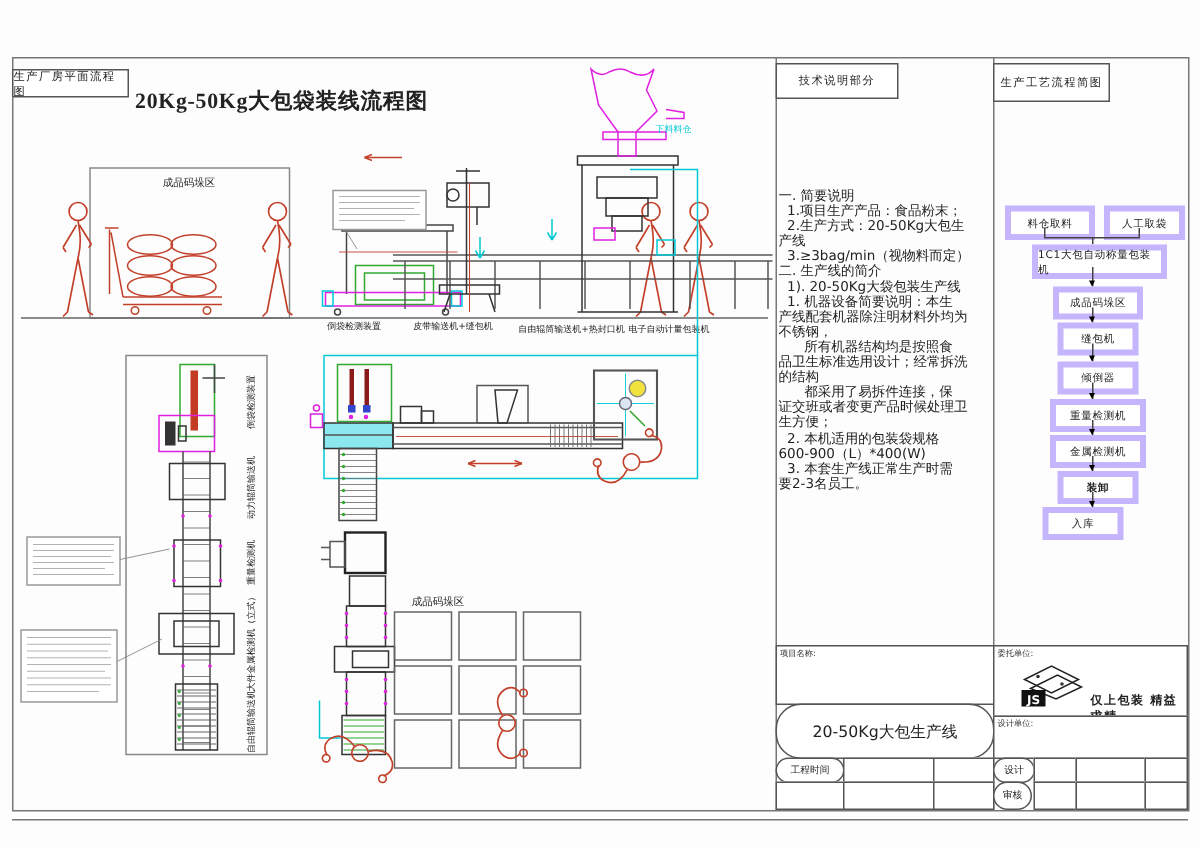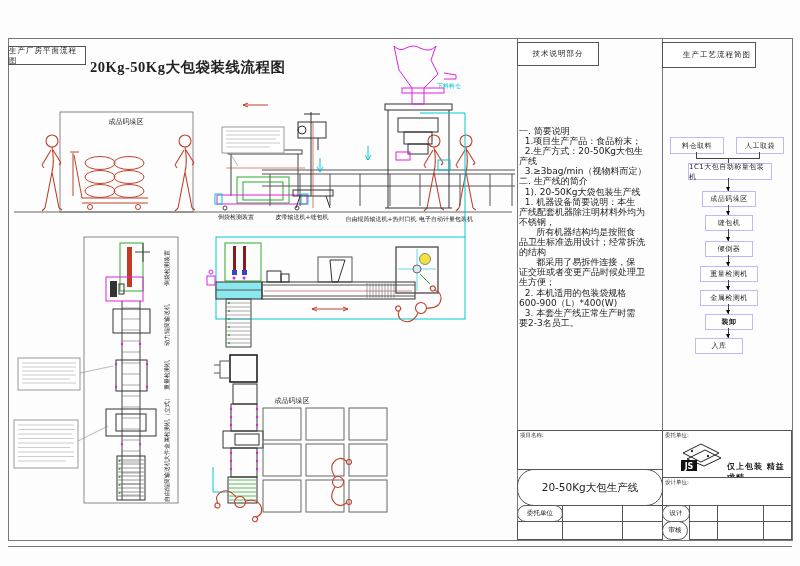--- a/index.html
+++ b/index.html
@@ -3,21 +3,21 @@
 <meta charset="utf-8">
 <style>
   html,body{margin:0;padding:0;background:#fdfdfd;width:800px;height:566px;overflow:hidden;
     font-family:"DejaVu Sans","Liberation Sans",sans-serif;color:#222;}
   .abs{position:absolute;}
   .frame{border:1px solid #777;}
   .box{border:1px solid #555;background:#fff;display:flex;align-items:center;justify-content:center;}
   .hdr{font-size:7.5px;letter-spacing:1px;}
   .title{font-family:"Liberation Serif","DejaVu Serif",serif;font-weight:bold;font-size:14.5px;letter-spacing:0.5px;}
   .tech{font-size:9px;line-height:10.1px;white-space:pre;letter-spacing:0px;}
-  .fnode{border:1px solid #c4b5fd;background:#fff;display:flex;align-items:center;justify-content:center;
+  .fnode{border:4px solid #c4b5fd;background:#fff;display:flex;align-items:center;justify-content:center;
     font-size:7px;letter-spacing:0.5px;}
   .fline{background:#444;}
   .arr{width:0;height:0;border-left:2.5px solid transparent;border-right:2.5px solid transparent;border-top:4px solid #000;}
   .cell{border:1px solid #555;background:#fff;box-sizing:border-box;position:absolute;}
   .celllab{position:absolute;top:1px;left:2px;font-size:5.5px;color:#333;}
   .cellcenter{display:flex;align-items:center;justify-content:center;border-radius:17px;}
   .brand{font-family:"Liberation Serif","DejaVu Serif",serif;font-weight:bold;font-size:14px;letter-spacing:2px;}
   .slogan{font-size:8px;font-weight:bold;letter-spacing:1px;}
   svg text{font-family:"DejaVu Sans","Liberation Sans",sans-serif;}
 </style>
@@ -29,21 +29,21 @@
 <div class="abs" style="left:517px;top:38px;height:502px;width:0;border-left:1px solid #777;"></div>
 <div class="abs" style="left:662px;top:38px;height:502px;width:0;border-left:1px solid #777;"></div>
 
 <div class="abs box hdr" style="left:8px;top:46px;width:76px;height:17px;">
     <span>生产厂房平面流程图</span>
   </div>
 <div class="abs title" style="left:90px;top:58px;width:200px;">20Kg-50Kg大包袋装线流程图</div>
 <div class="abs box hdr" style="left:517px;top:42px;width:80px;height:22px;text-align:center;">
     <span>技术说明部分</span>
   </div>
-<div class="abs box hdr" style="left:662px;top:42px;width:76px;height:24px;padding-left:16px;">
+<div class="abs box hdr" style="left:662px;top:42px;width:76px;height:24px;">
     <span>生产工艺流程简图</span>
   </div>
 
 <div class="abs tech" style="left:519px;top:126px;width:142px;">一. 简要说明
   1.项目生产产品：食品粉末；
   2.生产方式：20-50Kg大包生
 产线
   3.≥3bag/min（视物料而定）
 二. 生产线的简介
   1). 20-50Kg大袋包装生产线
@@ -344,21 +344,21 @@
 <div class="abs arr" style="left:726px;top:310px;"></div>
 <div class="abs arr" style="left:726px;top:334px;"></div>
 
 <div class="cell" style="left:517px;top:430px;width:146px;height:40px;">
   <span class="celllab">项目名称:</span>
 </div>
 <div class="cell cellcenter" style="left:517px;top:469px;width:146px;height:37px;font-size:10.5px;">
   <span>20-50Kg大包生产线</span>
 </div>
 <div class="cell cellcenter" style="left:517px;top:505px;width:46px;height:17px;font-size:6.5px;">
-  <span>委托单位</span>
+  <span>工程时间</span>
 </div>
 <div class="cell" style="left:562px;top:505px;width:61px;height:17px;"></div>
 <div class="cell" style="left:622px;top:505px;width:41px;height:17px;"></div>
 <div class="cell" style="left:517px;top:521px;width:46px;height:19px;"></div>
 <div class="cell" style="left:562px;top:521px;width:61px;height:19px;"></div>
 <div class="cell" style="left:622px;top:521px;width:41px;height:19px;"></div>
 
 <div class="cell" style="left:662px;top:430px;width:130px;height:48px;">
   <span class="celllab">委托单位:</span>
   <svg style="position:absolute;left:14px;top:10px;" width="46" height="34" viewBox="0 0 46 34">

